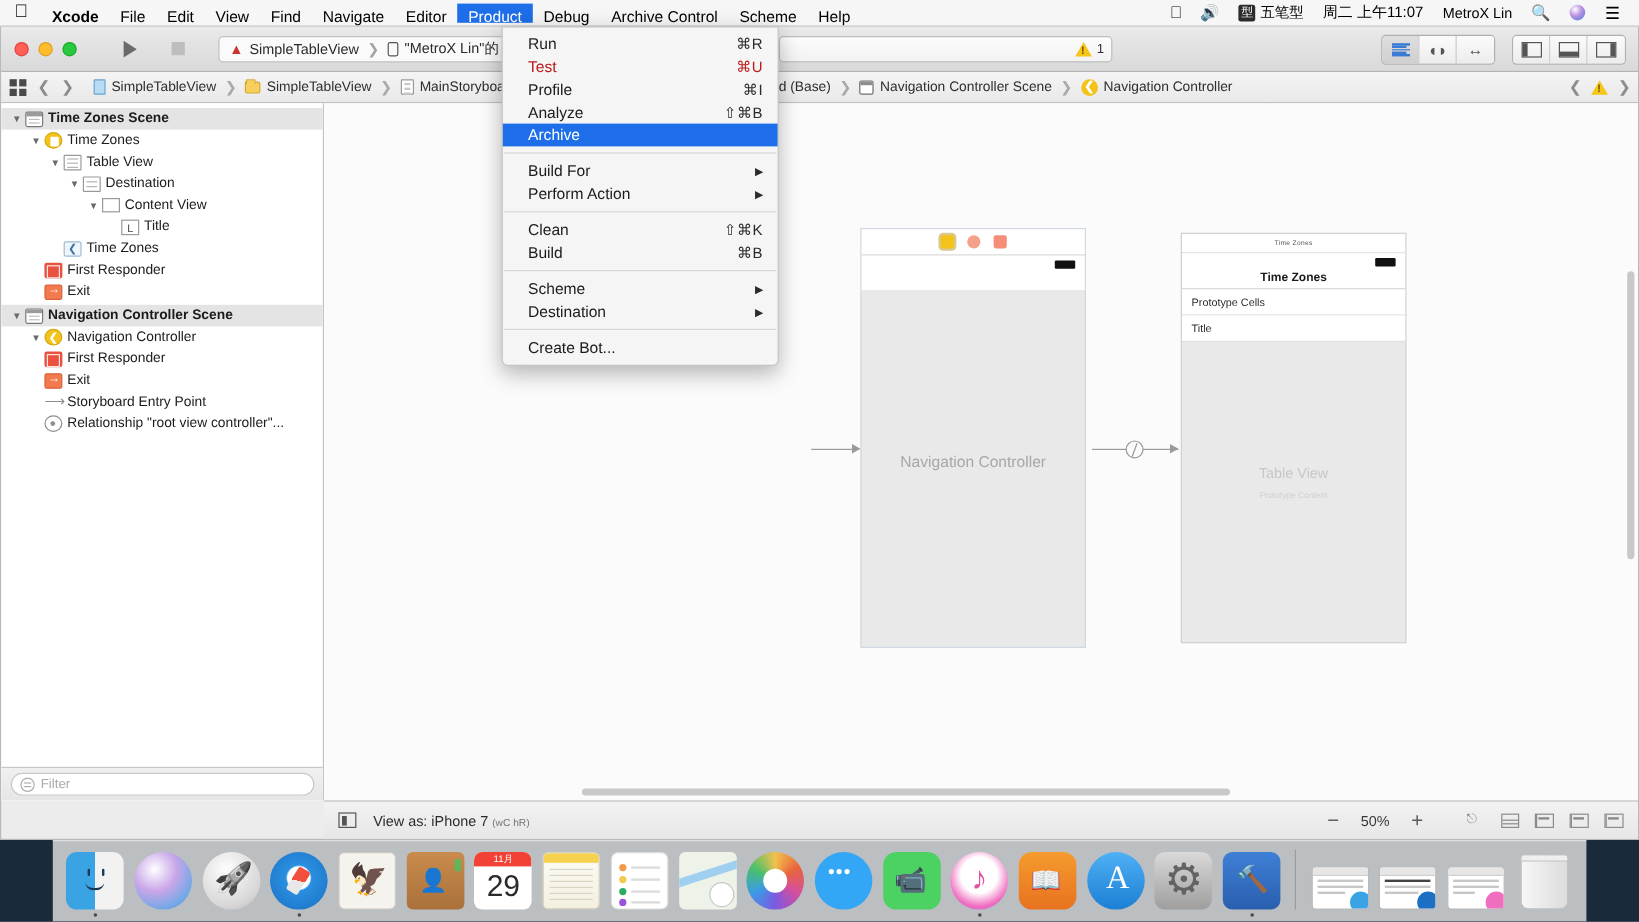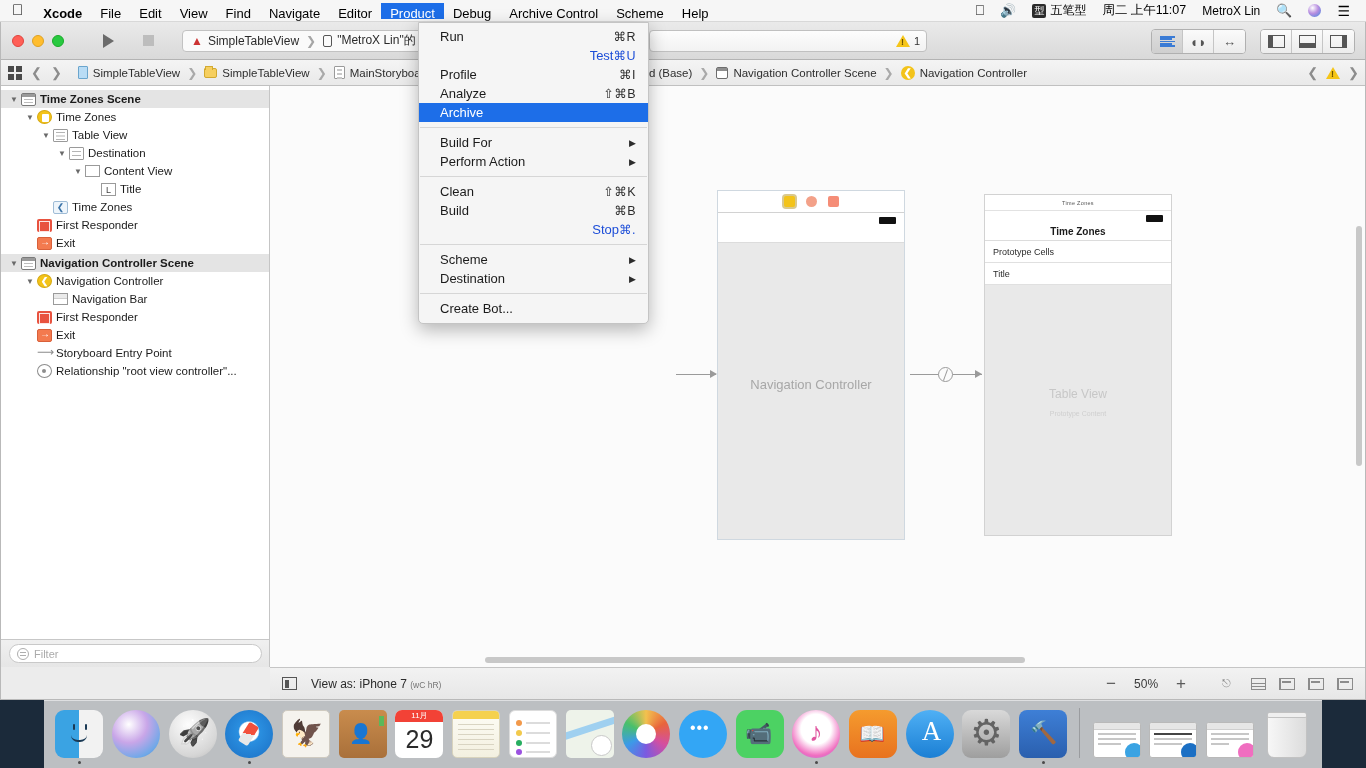--- a/index.html
+++ b/index.html
@@ -362,21 +362,21 @@
     background: #f5f5f5; border: 1px solid #c4c4c4; border-radius: 0 0 5px 5px;
     box-shadow: 0 6px 18px rgba(0,0,0,.28);
     padding: 4px 0 5px 0; z-index: 100; font-size: 13px; color: #1b1b1b;
   }
   .menu-row {
     height: 19px; display: flex; align-items: center; padding: 0 12px 0 21px;
     white-space: nowrap;
   }
   .menu-row .lbl { flex: 1; }
   .menu-row .key { color: #2b2b2b; font-size: 12.5px; letter-spacing: .5px; }
-  .menu-row.disabled .lbl, .menu-row.disabled .key { color: #1d4ed8; text-align: right; }
+  .menu-row.disabled .lbl, .menu-row.disabled .key { color: #b91c1c; }
   .menu-row.sel { background: #1d6ee8; color: #fff; }
   .menu-row.sel .key { color: #fff; }
   .menu-row .sub { color: #2b2b2b; font-size: 9px; }
   .menu-div { height: 1px; background: #d6d6d6; margin: 5px 1px; }
 </style>
 </head>
 <body>
 
 <div id="app">
 
@@ -582,25 +582,20 @@
             <span class="ol-ico i-scene"></span>
             <span>Navigation Controller Scene</span>
           </div>
 
           <div class="ol-row" style="padding-left:24px;">
             <span class="disc">▼</span>
             <span class="ol-ico i-navc">❮</span>
             <span>Navigation Controller</span>
           </div>
 
-          <div class="ol-row" style="padding-left:40px;">
-            <span class="disc"></span>
-            <span class="ol-ico i-navbar"></span>
-            <span>Navigation Bar</span>
-          </div>
 
           <div class="ol-row" style="padding-left:24px;">
             <span class="disc"></span>
             <span class="ol-ico i-fr"></span>
             <span>First Responder</span>
           </div>
 
           <div class="ol-row" style="padding-left:24px;">
             <span class="disc"></span>
             <span class="ol-ico i-exit"></span>
@@ -855,24 +850,20 @@
     <div class="menu-div"></div>
 
     <div class="menu-row">
       <span class="lbl">Clean</span>
       <span class="key">⇧⌘K</span>
     </div>
     <div class="menu-row">
       <span class="lbl">Build</span>
       <span class="key">⌘B</span>
     </div>
-    <div class="menu-row disabled">
-      <span class="lbl">Stop</span>
-      <span class="key">⌘.</span>
-    </div>
 
     <div class="menu-div"></div>
 
     <div class="menu-row">
       <span class="lbl">Scheme</span>
       <span class="sub">▶</span>
     </div>
     <div class="menu-row">
       <span class="lbl">Destination</span>
       <span class="sub">▶</span>

